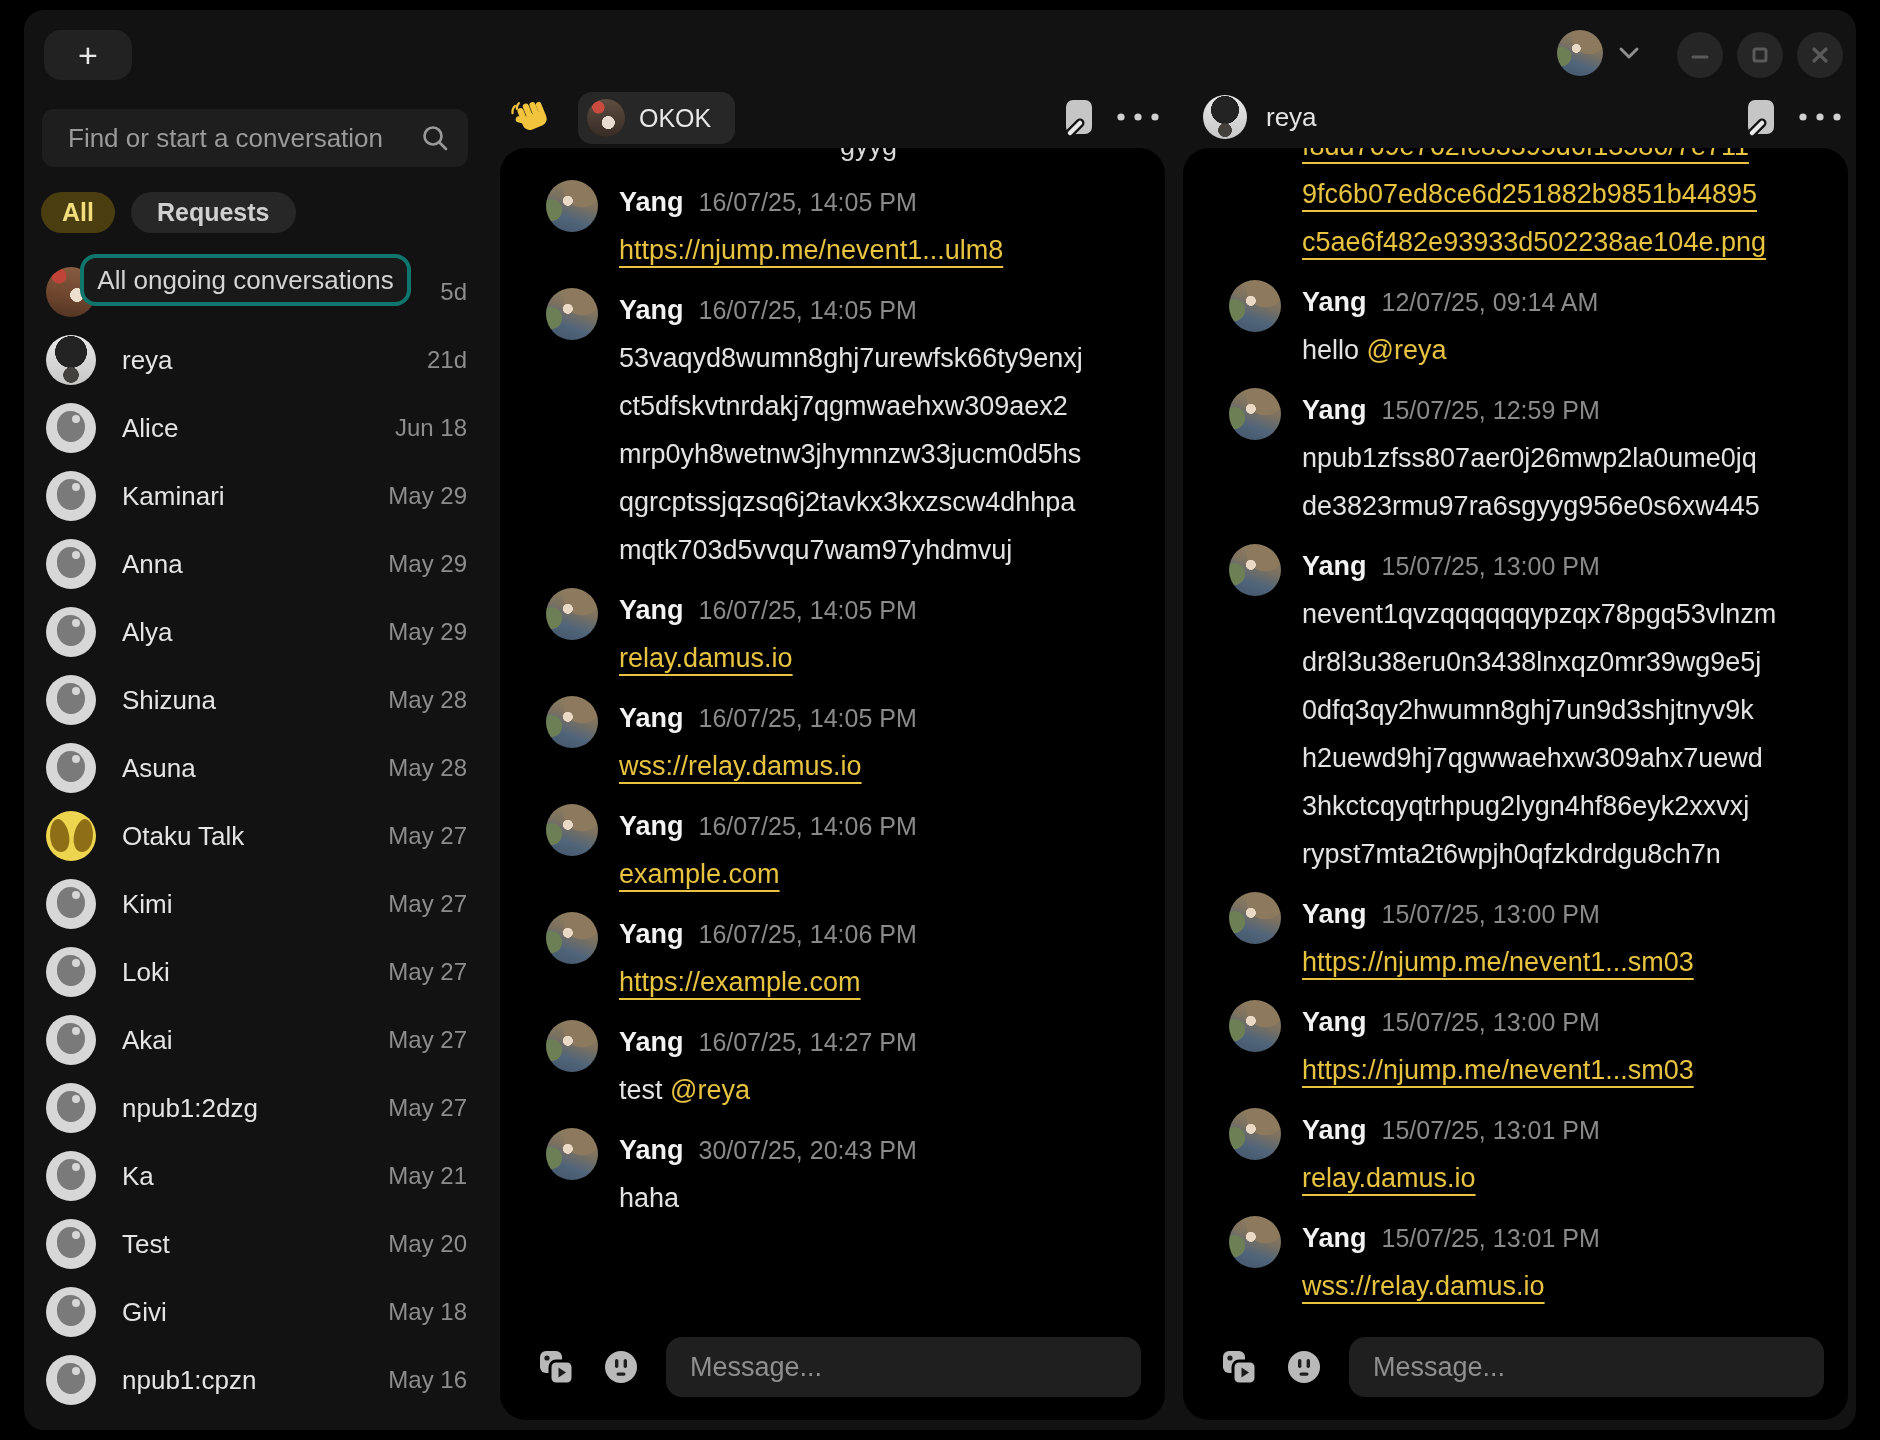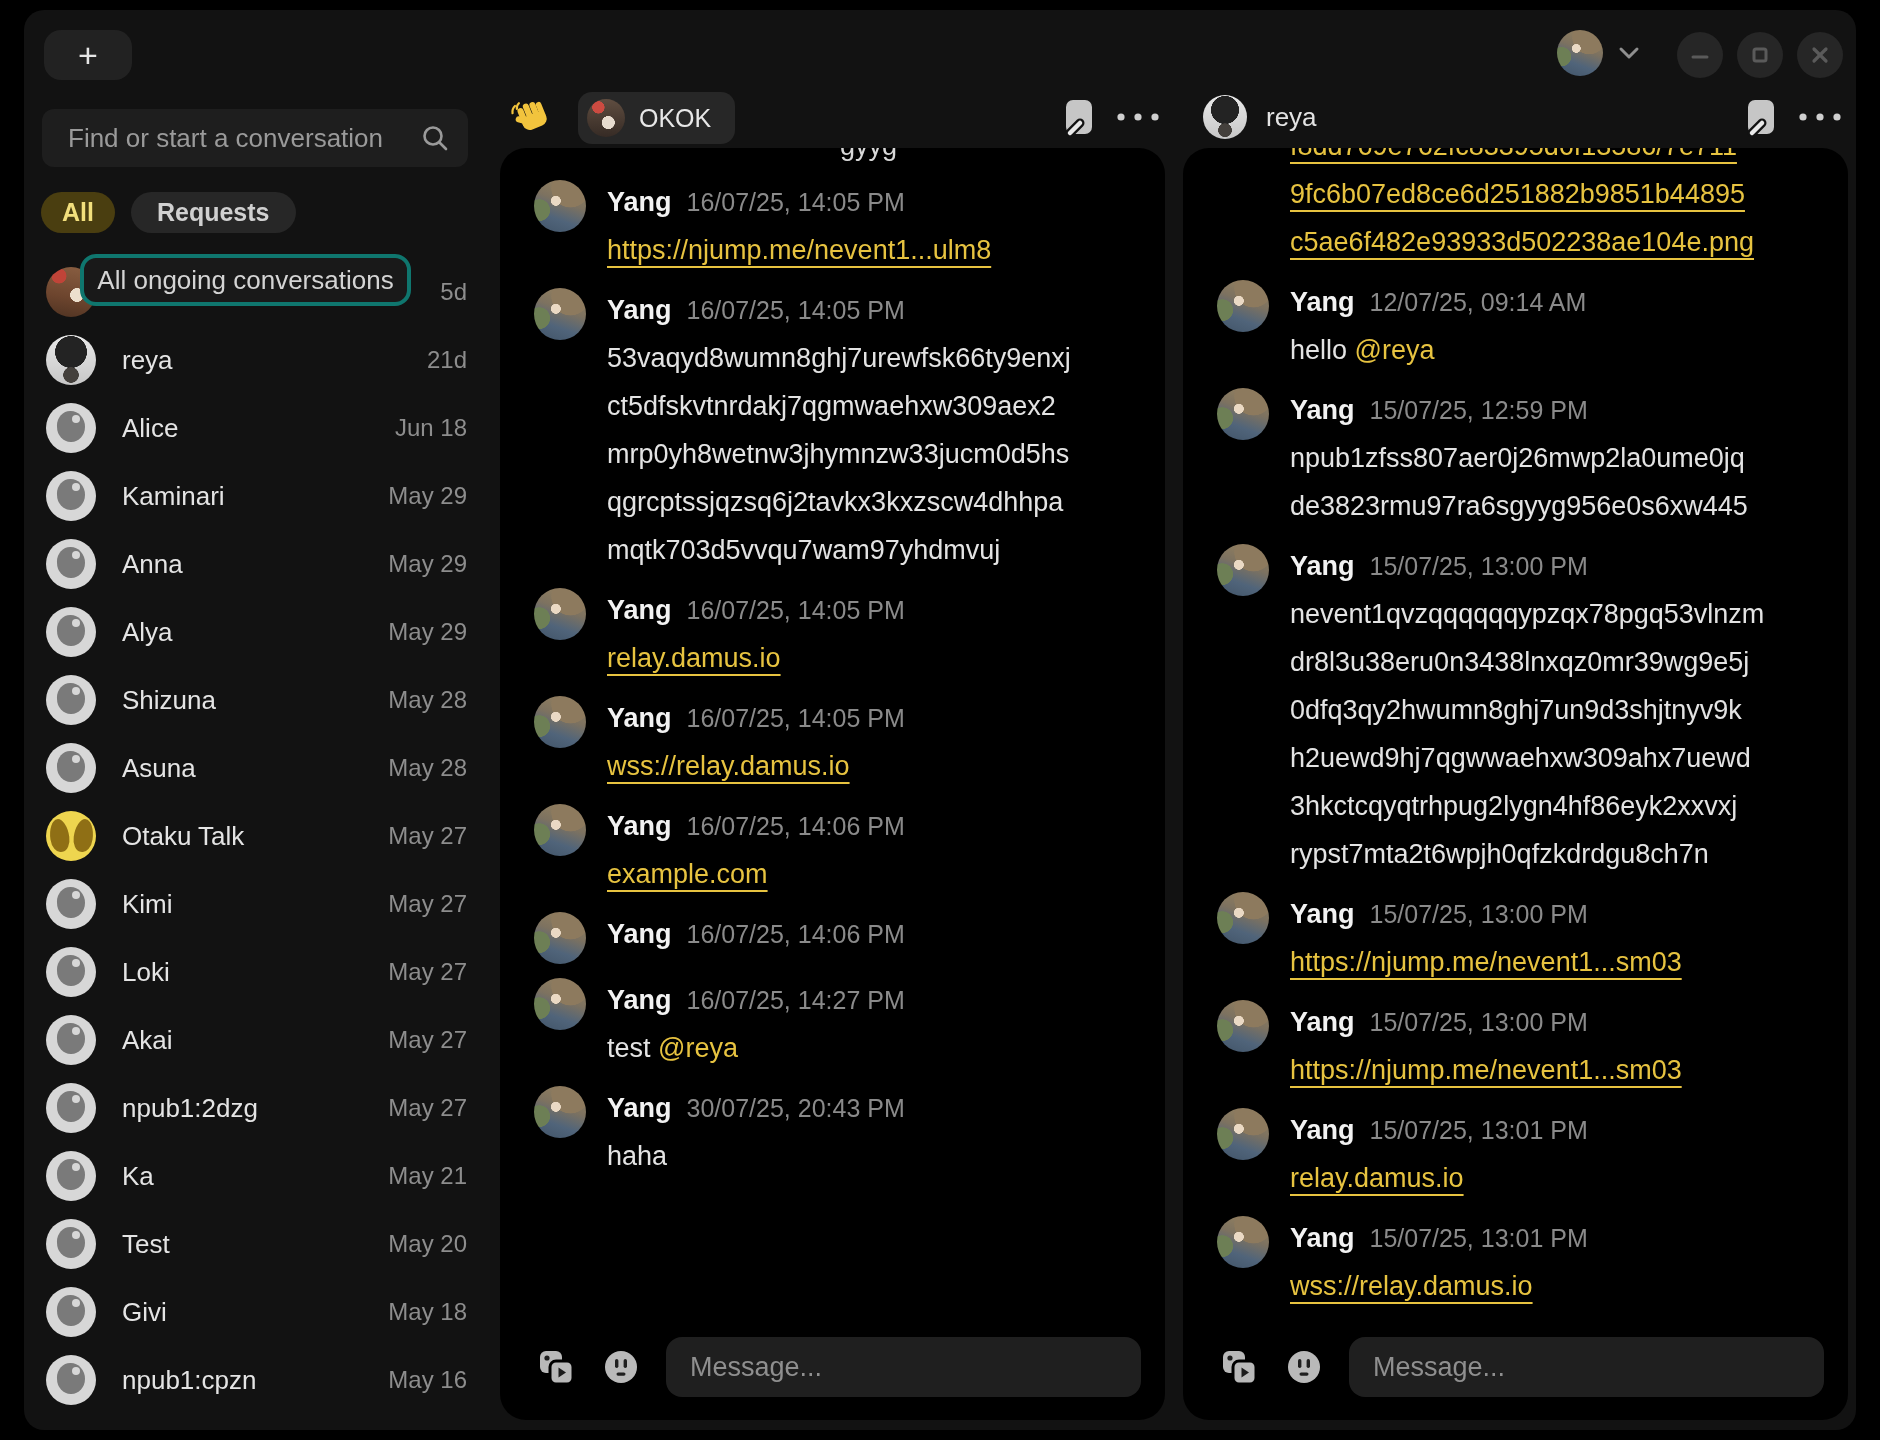--- a/index.html
+++ b/index.html
@@ -113,21 +113,21 @@
   .winbtn.min{left:1653px;} .winbtn.max{left:1713px;} .winbtn.cls{left:1773px;}
   
   .panel{
     position:absolute;top:138px;width:665px;height:1272px;background:#000;
     border-radius:26px;overflow:hidden;
   }
   .panel.mid{left:476px;} .panel.right{left:1159px;}
   .remnant{
     position:absolute;left:340px;top:-26px;font-size:27px;line-height:48px;color:#d8d8d8;
   }
-  .msgs{position:absolute;left:0;right:0;top:0;bottom:92px;padding:0 24px 0 34px;overflow:hidden;}
+  .msgs{position:absolute;left:0;right:0;top:0;bottom:92px;padding:0 24px 0 46px;overflow:hidden;}
   .panel.mid .msgs{padding-top:30px;}
   .msg{display:flex;gap:21px;margin-bottom:12px;}
   .msg .avatar{width:52px;height:52px;margin-top:2px;}
   .msg.no-avatar{padding-left:73px;}
   .msg-body{min-width:0;flex:1;}
   .msg-head{display:flex;align-items:baseline;gap:15px;line-height:48px;}
   .msg-author{color:#f2f2f2;font-size:27px;font-weight:bold;}
   .msg-time{color:#8a8a8a;font-size:25px;}
   .msg-content{font-size:27px;line-height:48px;color:#e3e3e3;word-break:break-all;}
   .msg-content.clip-top{margin-top:-26px;}
@@ -415,20 +415,21 @@
             <div class="msg-content"><a class="link">example.com</a></div>
           </div>
         </div>
         <div class="msg">
           <div class="avatar yang"></div>
           <div class="msg-body">
             <div class="msg-head">
               <span class="msg-author">Yang</span>
               <span class="msg-time">16/07/25, 14:06 PM</span>
             </div>
+            <div class="msg-content"><a class="link">https://example.com</a></div>
           </div>
         </div>
         <div class="msg">
           <div class="avatar yang"></div>
           <div class="msg-body">
             <div class="msg-head">
               <span class="msg-author">Yang</span>
               <span class="msg-time">16/07/25, 14:27 PM</span>
             </div>
             <div class="msg-content"><span>test </span><span class="mention">@reya</span></div>

